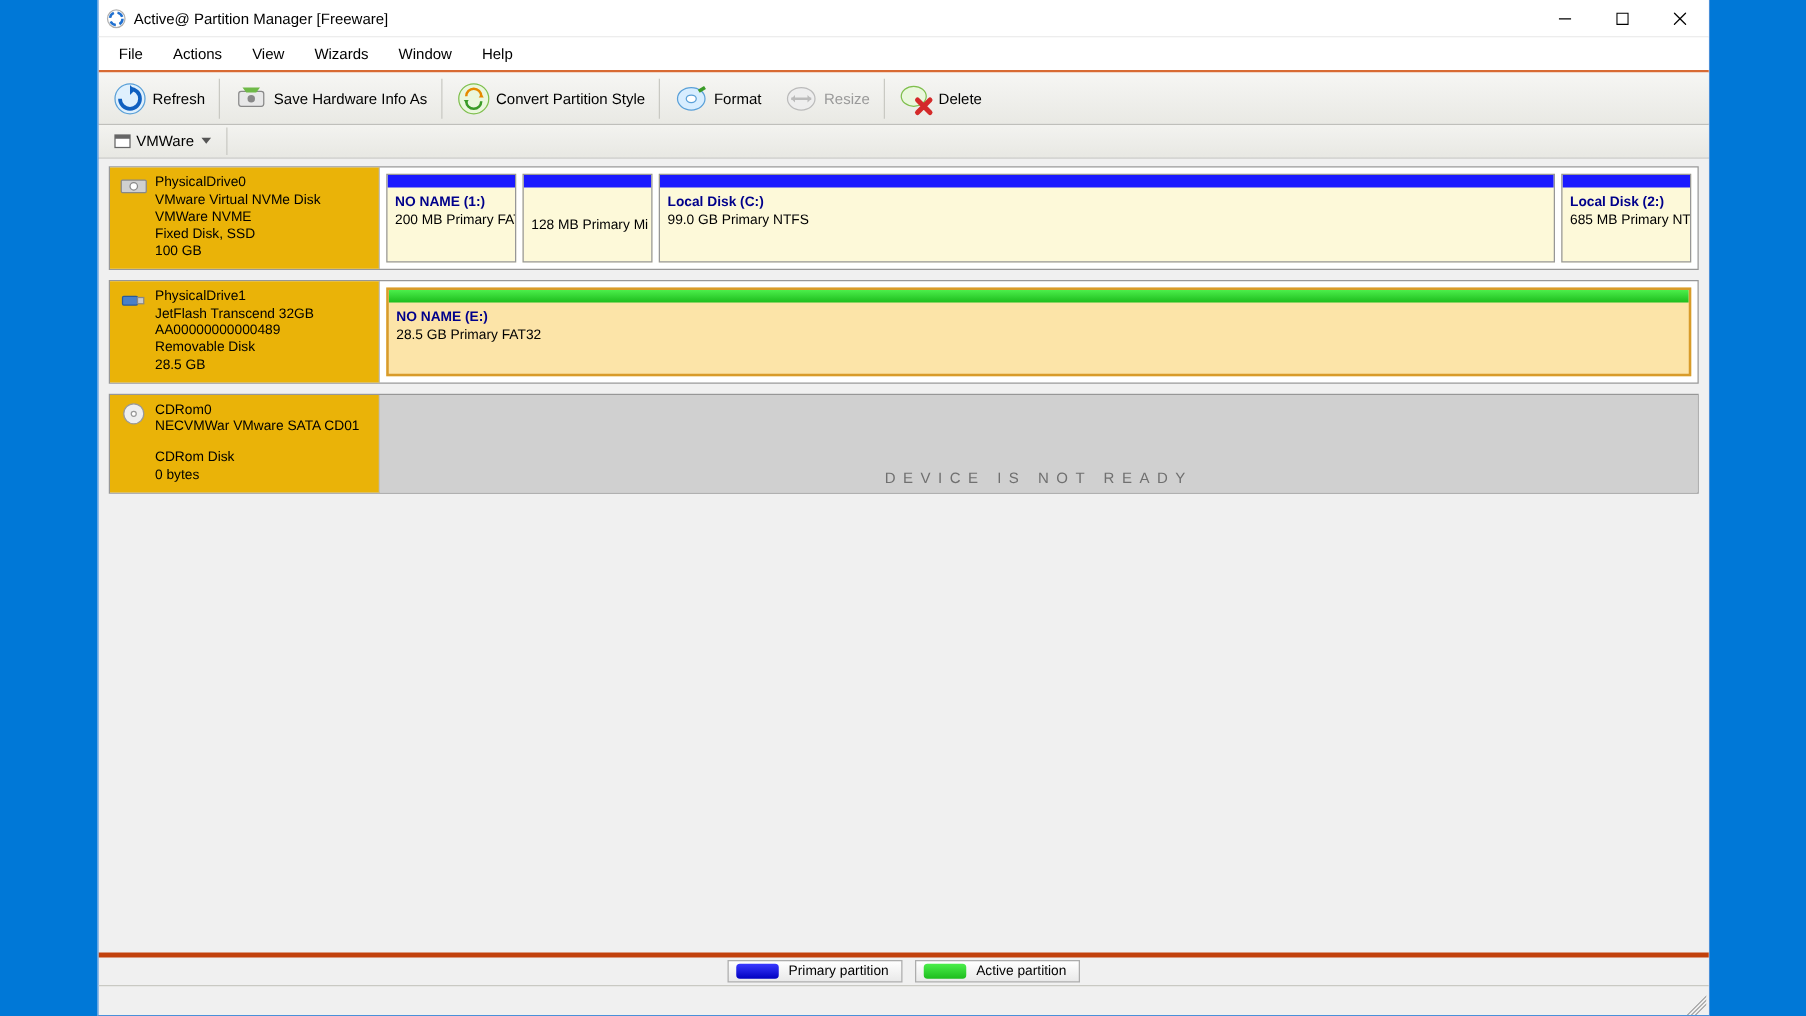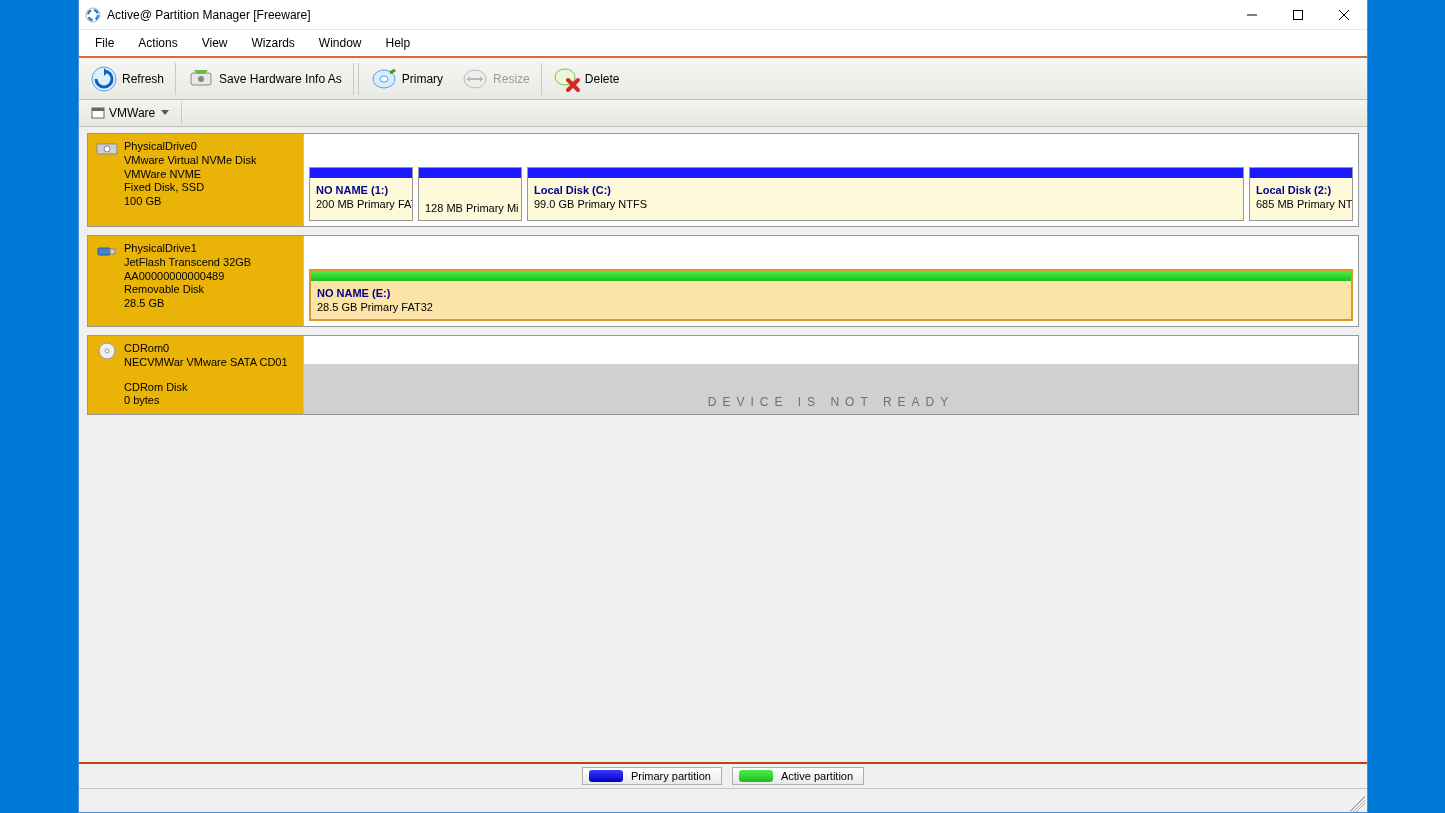--- a/index.html
+++ b/index.html
@@ -128,21 +128,20 @@
   width: 22px; height: 18px; flex-shrink:0;
   display:inline-flex; align-items:center; justify-content:center;
 }
 .drive-info .dtext { font-size: 11px; line-height: 1.25; color: #000; }
 .drive-info .dtext .dname { font-weight: normal; }
 .part-area {
   flex: 1;
   display: flex;
   padding: 5px;
   gap: 5px;
-  margin-top: 28px;
 }
 .partition {
   border: 1px solid #979797;
   background: #fdf9d9;
   display: flex;
   flex-direction: column;
   overflow: hidden;
 }
 .partition.selected {
   border: 2px solid #d89b2a;
@@ -162,21 +161,21 @@
   justify-content: center;
 }
 .not-ready {
   color: #707070;
   letter-spacing: 6px;
   font-size: 12px;
 }
 .legend {
   height: 26px;
   background: #f0f0f0;
-  border-top: 2px solid #c2410c;
+  border-top: 4px solid #c2410c;
   display: flex;
   align-items: center;
   justify-content: center;
   gap: 10px;
 }
 .legend .litem {
   display: flex; align-items: center;
   border: 1px solid #adadad;
   padding: 2px 10px 2px 6px;
   background: linear-gradient(#fff,#e9e9e9);
@@ -263,30 +262,42 @@
       <span class="icon">
         <svg width="28" height="28" viewBox="0 0 28 28">
             <rect x="4" y="8" width="20" height="12" rx="2" fill="#e8e8e8" stroke="#888"></rect>
             <circle cx="14" cy="14" r="3" fill="#888"></circle>
             <path d="M7 5 h14 l-3 4 h-8 Z" fill="#6fb948"></path>
           </svg>
       </span>
       <span>Save Hardware Info As</span>
     </div>
     <div class="sep"></div>
+    <div class="tbtn">
+      <span class="icon">
+        <svg width="28" height="28" viewBox="0 0 28 28">
+            <circle cx="14" cy="14" r="12" fill="#eaf7dd" stroke="#7fbf4d"></circle>
+            <path d="M8 12 a6 6 0 0 1 12 0" fill="none" stroke="#e68a00" stroke-width="2"></path>
+            <path d="M20 10 l2 3 -4 0 Z" fill="#e68a00"></path>
+            <path d="M20 16 a6 6 0 0 1 -12 0" fill="none" stroke="#3a9b28" stroke-width="2"></path>
+            <path d="M8 18 l-2 -3 4 0 Z" fill="#3a9b28"></path>
+          </svg>
+      </span>
+      <span>Convert Partition Style</span>
+    </div>
     <div class="sep"></div>
     <div class="tbtn">
       <span class="icon">
         <svg width="28" height="28" viewBox="0 0 28 28">
             <ellipse cx="14" cy="14" rx="11" ry="9" fill="#d7edff" stroke="#5aa0d8"></ellipse>
             <ellipse cx="14" cy="14" rx="4" ry="3" fill="#fff" stroke="#5aa0d8"></ellipse>
             <path d="M20 8 l5 -3" stroke="#3a9b28" stroke-width="3"></path>
           </svg>
       </span>
-      <span>Primary</span>
+      <span>Format</span>
     </div>
     <div class="tbtn disabled">
       <span class="icon">
         <svg width="28" height="28" viewBox="0 0 28 28">
             <ellipse cx="14" cy="14" rx="11" ry="9" fill="#eee" stroke="#bbb"></ellipse>
             <path d="M6 14 h16" stroke="#bbb" stroke-width="2"></path>
             <path d="M6 14 l3 -3 v6 Z M22 14 l-3 -3 v6 Z" fill="#bbb"></path>
           </svg>
       </span>
       <span>Resize</span>

